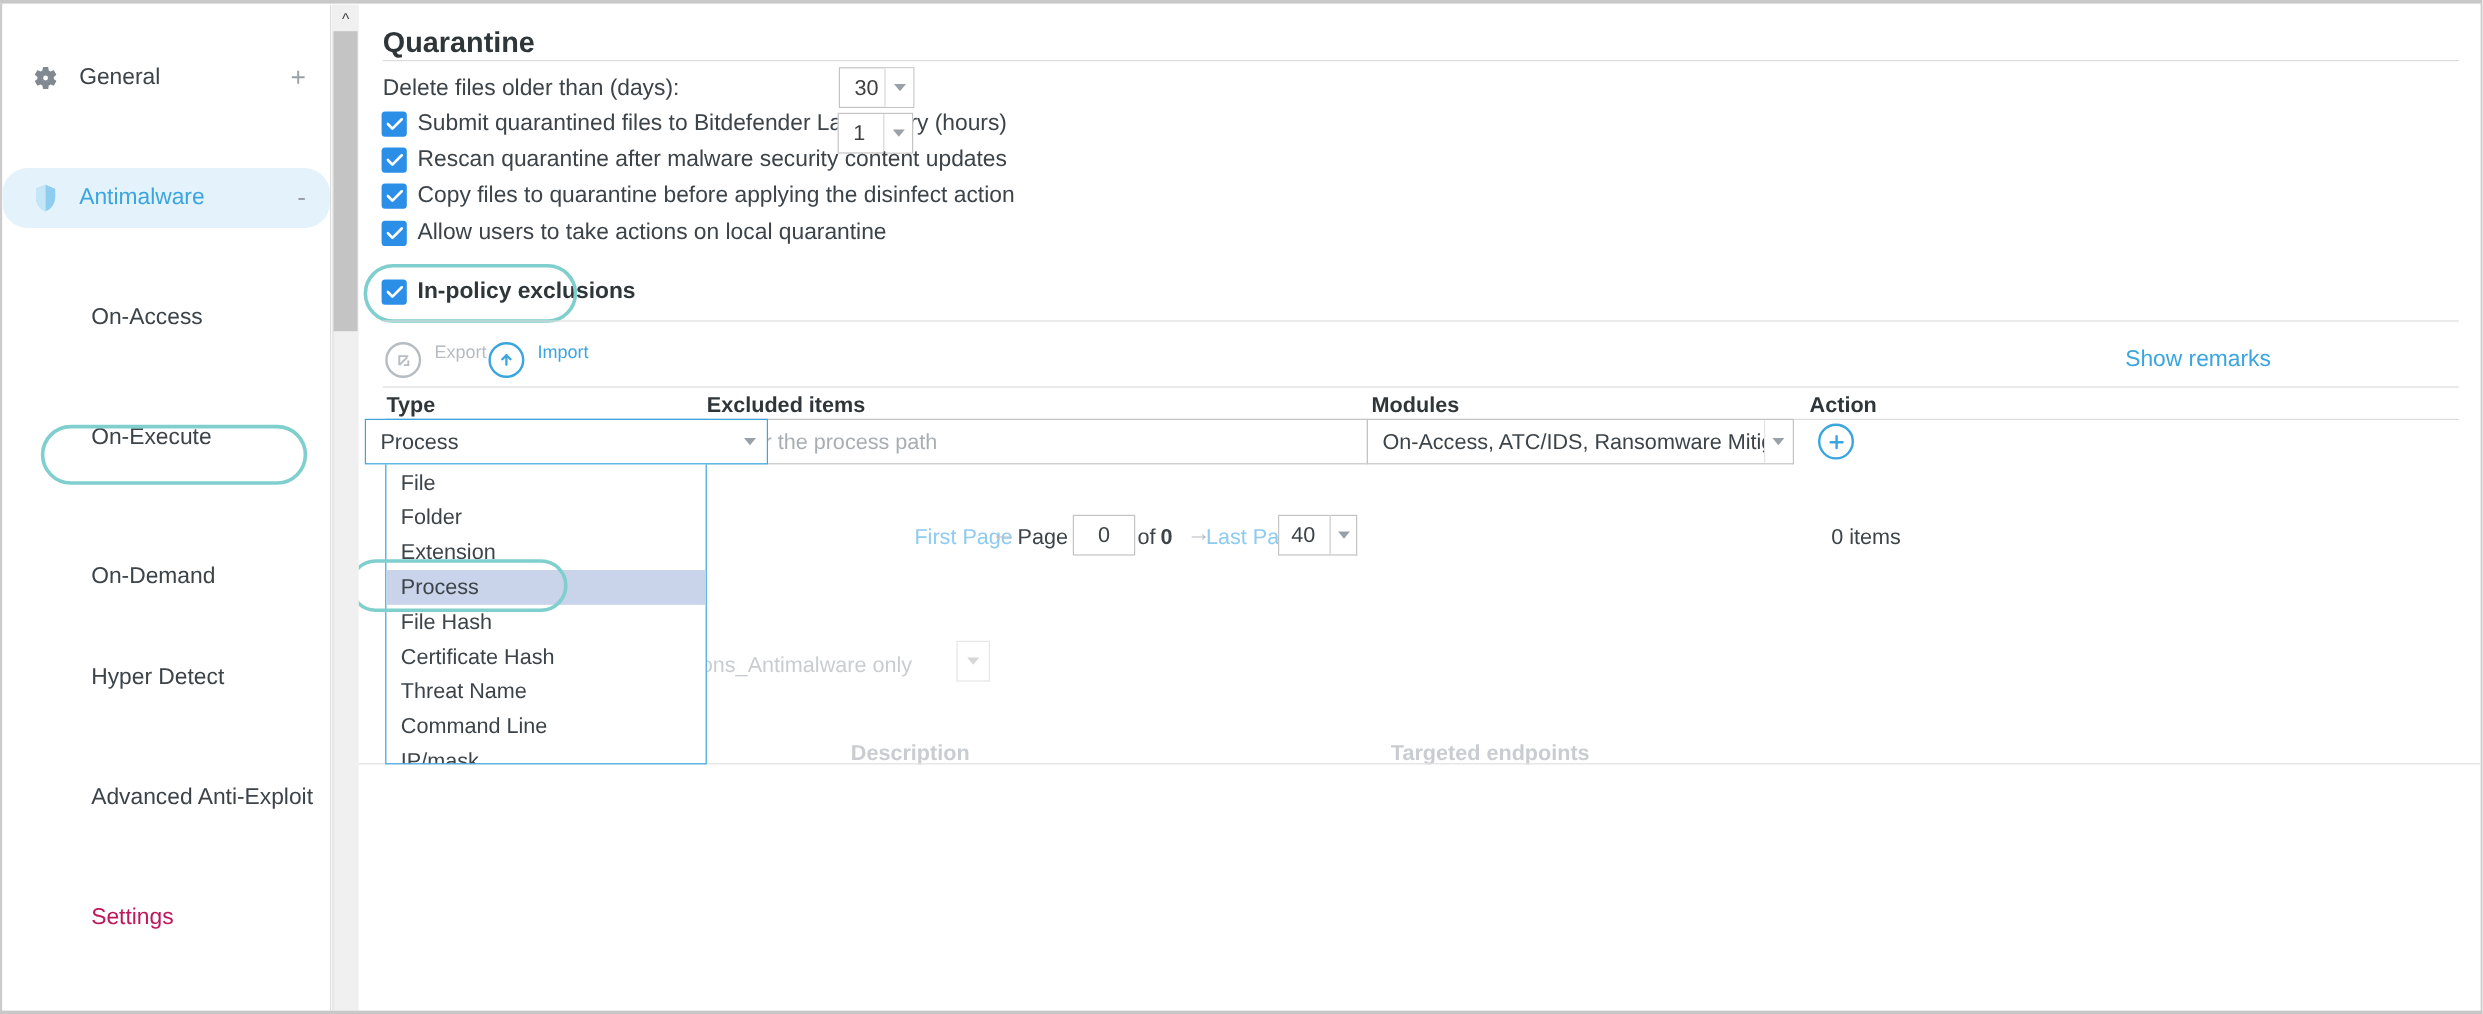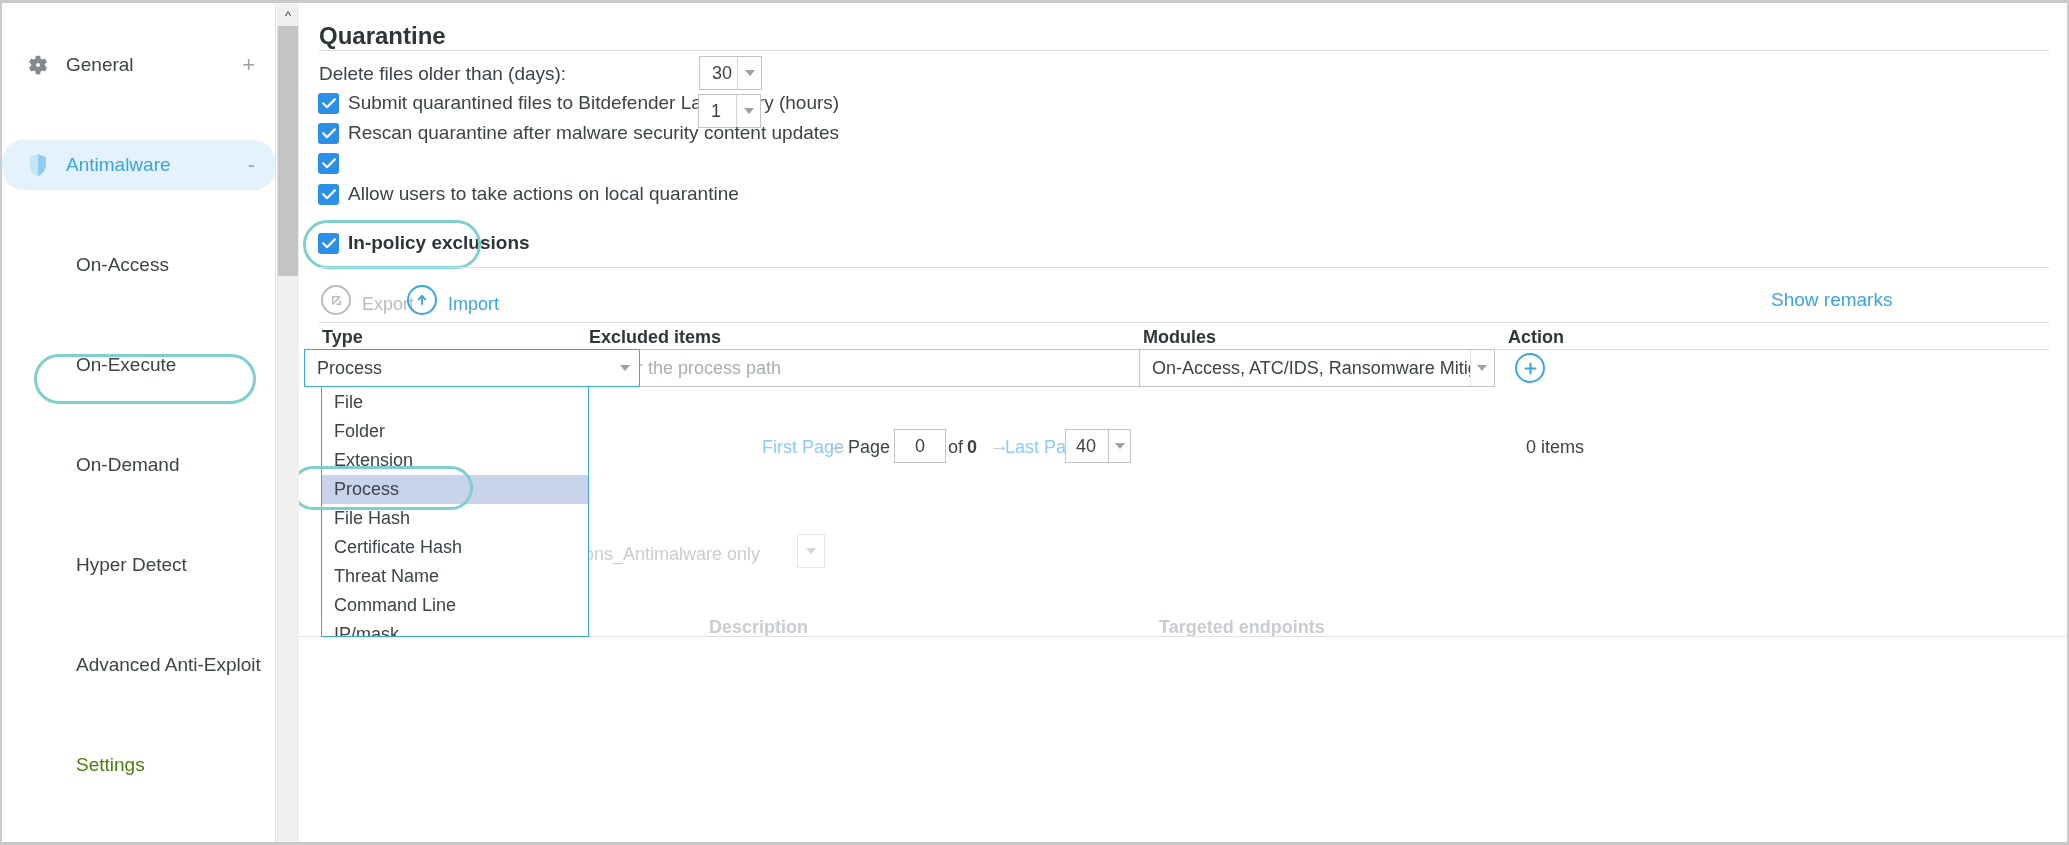--- a/index.html
+++ b/index.html
@@ -78,21 +78,21 @@
   .nav-sub {
     display: flex; align-items: center;
     height: 50px;
     padding-left: 74px;
     font-size: 19px;
     color: #3c4349;
     cursor: pointer;
     white-space: nowrap;
     position: relative;
   }
-  .nav-sub.selected { color: #4d7c0f; }
+  .nav-sub.selected { color: #be185d; }
   .pill-highlight {
     position: absolute;
     border: 3px solid #7fcfce;
     border-radius: 26px;
     pointer-events: none;
     background: transparent;
   }
 
   
   #sb-track {
@@ -190,23 +190,23 @@
   .caret-dn {
     width: 0; height: 0;
     border-left: 5px solid transparent;
     border-right: 5px solid transparent;
     border-top: 6px solid #9aa1a8;
   }
 
   
   .tb-btn {
     position: absolute;
-    display: flex; align-items: flex-end;
-    cursor: pointer;
-    font-size: 18px;
+    display: flex; align-items: flex-start;
+    cursor: pointer;
+    font-size: 15px;
     white-space: nowrap;
   }
   .tb-btn .glyph {
     width: 30px; height: 30px;
     border-radius: 50%;
     border: 2px solid currentColor;
     display: inline-flex; align-items: center; justify-content: center;
     margin-right: 11px;
     flex: 0 0 30px;
   }
@@ -368,21 +368,21 @@
       <span class="lbl blue">Antimalware</span>
       <span class="expander">-</span>
     </div>
 
     <div class="nav-sub" style="top:100px;">
       <span>On-Access</span>
     </div>
     <div class="nav-sub" style="top:150px;">
       <span>On-Execute</span>
     </div>
-    <div class="nav-sub" style="top:200px;text-align:center;">
+    <div class="nav-sub" style="top:216px;text-align:center;">
       <span>On-Demand</span>
     </div>
     <div class="nav-sub" style="top:250px;">
       <span>Hyper Detect</span>
     </div>
     <div class="nav-sub" style="top:300px;">
       <span>Advanced Anti-Exploit</span>
     </div>
     <div class="nav-sub selected" style="top:350px;">
       <span>Settings</span>
@@ -430,20 +430,21 @@
           <path d="M1.2 5.3L5 9.2 12.8 1.4" stroke="#ffffff" stroke-width="2.2" fill="none" stroke-linecap="round" stroke-linejoin="round"></path>
         </svg>
     </div>
     <div class="chk-label" style="left:49px; top:118px;">Rescan quarantine after malware security content updates</div>
 
     <div class="cbx" style="left:19px; top:149px;">
       <svg width="14" height="11" viewBox="0 0 14 11">
           <path d="M1.2 5.3L5 9.2 12.8 1.4" stroke="#ffffff" stroke-width="2.2" fill="none" stroke-linecap="round" stroke-linejoin="round"></path>
         </svg>
     </div>
+    <div class="chk-label" style="left:49px; top:148px;">Copy files to quarantine before applying the disinfect action</div>
 
     <div class="cbx" style="left:19px; top:180px;">
       <svg width="14" height="11" viewBox="0 0 14 11">
           <path d="M1.2 5.3L5 9.2 12.8 1.4" stroke="#ffffff" stroke-width="2.2" fill="none" stroke-linecap="round" stroke-linejoin="round"></path>
         </svg>
     </div>
     <div class="chk-label" style="left:49px; top:179px;">Allow users to take actions on local quarantine</div>
 
     <div class="cbx" style="left:19px; top:229px;">
       <svg width="14" height="11" viewBox="0 0 14 11">

